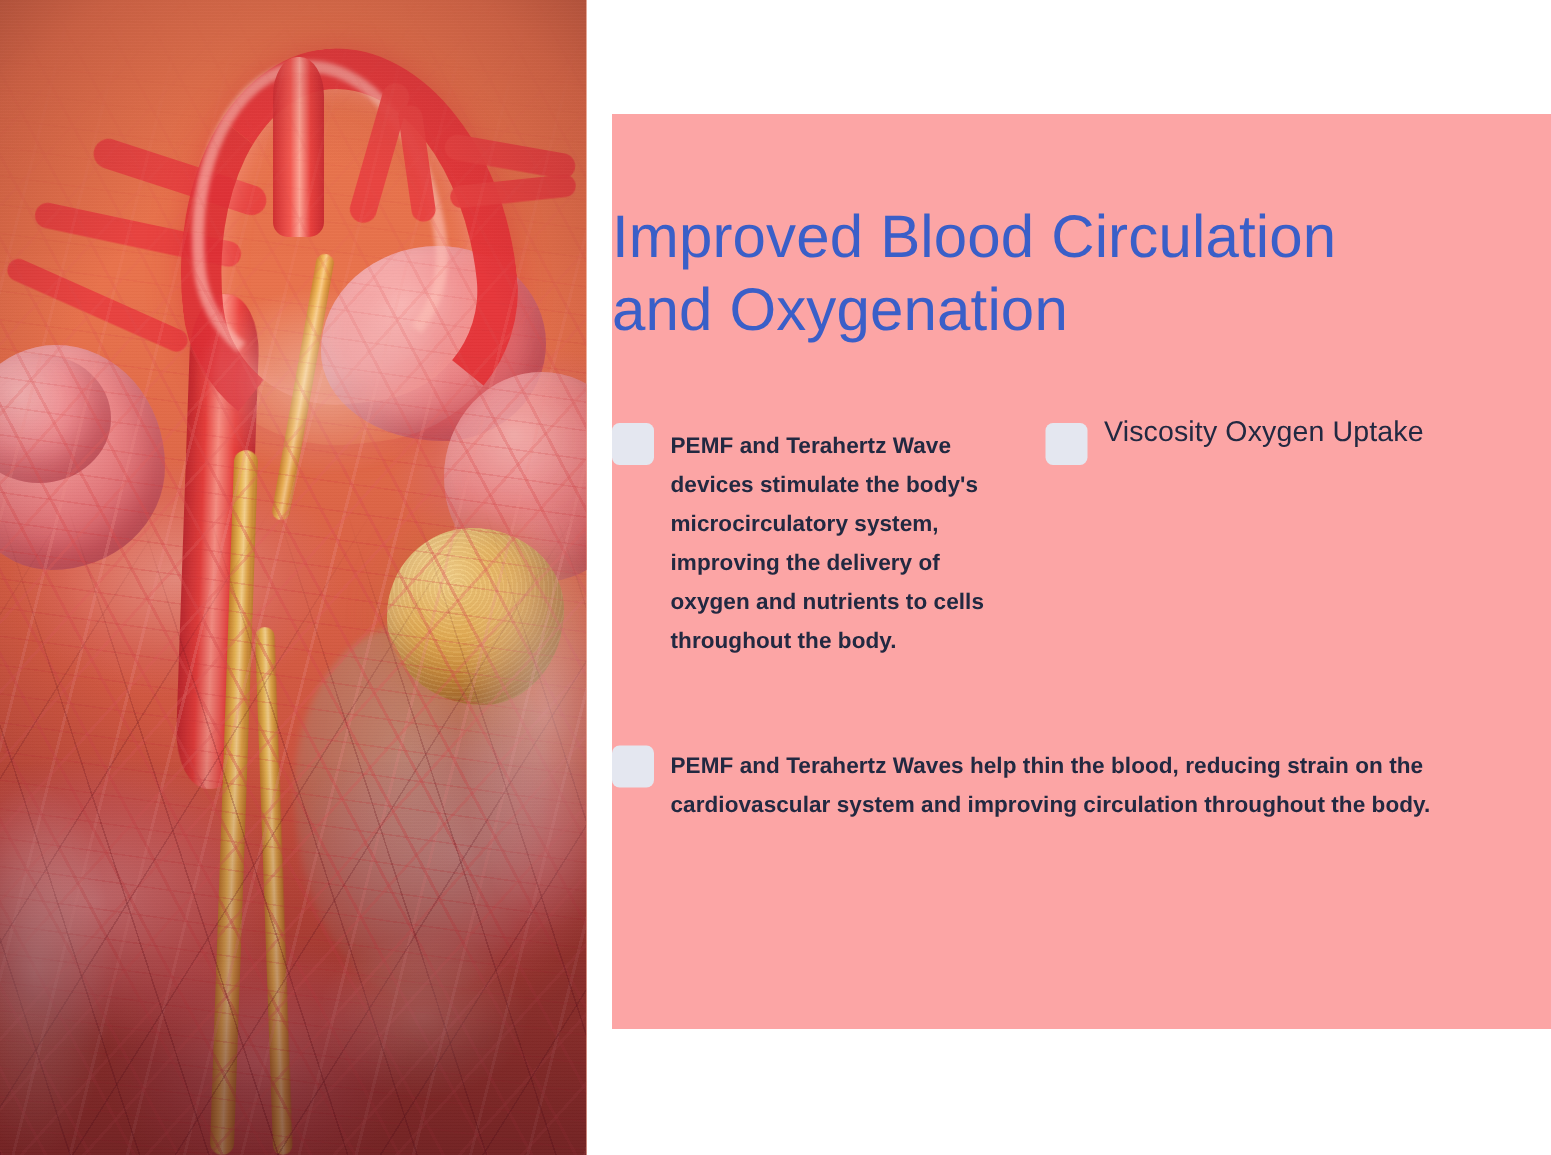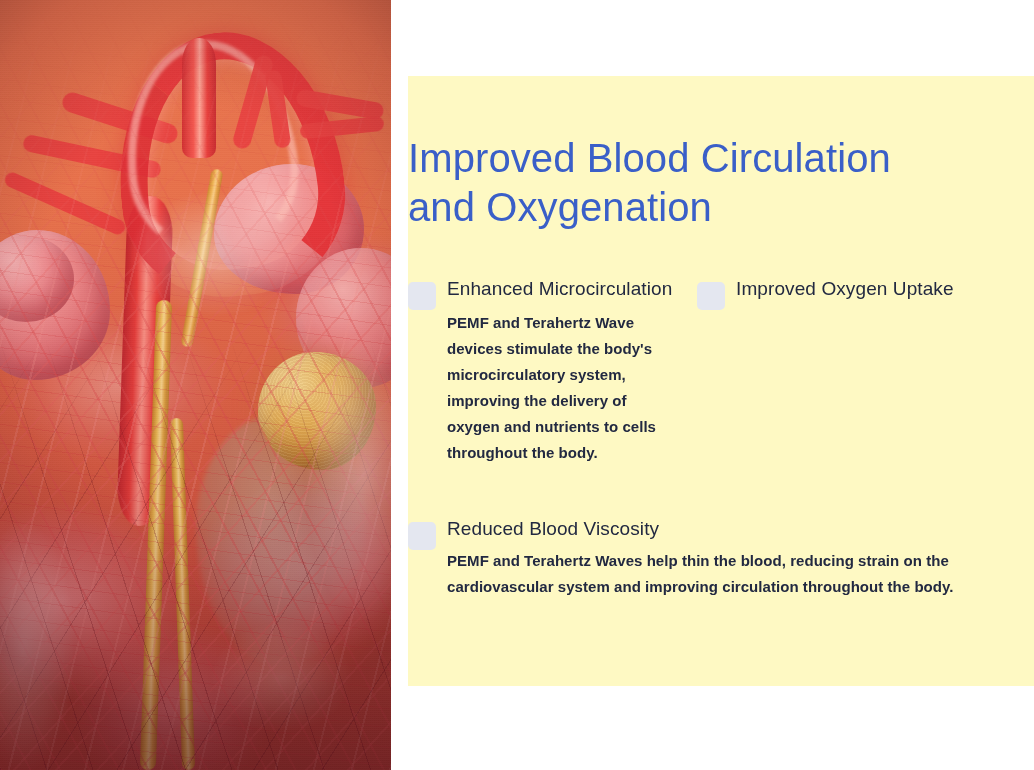--- a/index.html
+++ b/index.html
@@ -227,21 +227,21 @@
     opacity: 0.6;
   }
 
   
   .panel {
     position: absolute;
     left: 408px;
     top: 76px;
     width: 626px;
     height: 610px;
-    background: #fef9c3;
+    background: #fca5a5;
   }
 
   .title {
     position: absolute;
     left: 0px;
     top: 58px;
     width: 560px;
     font-size: 40px;
     line-height: 49px;
     font-weight: 400;
@@ -335,37 +335,35 @@
 
     <div class="title">Improved Blood Circulation and Oxygenation</div>
 
     <div class="features">
 
       <div class="row row-top">
 
         <div class="feature col">
           <div class="marker"></div>
           <div class="feature-body">
-            <div class="f-title">Enhanced Microcirculation</div>
             <div class="f-desc">PEMF and Terahertz Wave devices stimulate the body's microcirculatory system, improving the delivery of oxygen and nutrients to cells throughout the body.</div>
           </div>
         </div>
 
         <div class="feature col">
           <div class="marker"></div>
           <div class="feature-body">
-            <div class="f-title">Improved Oxygen Uptake</div>
+            <div class="f-title">Viscosity Oxygen Uptake</div>
           </div>
         </div>
 
       </div>
 
       <div class="feature wide">
         <div class="marker"></div>
         <div class="feature-body">
-          <div class="f-title">Reduced Blood Viscosity</div>
           <div class="f-desc">PEMF and Terahertz Waves help thin the blood, reducing strain on the cardiovascular system and improving circulation throughout the body.</div>
         </div>
       </div>
 
     </div>
   </div>
 </div>
 
 </body></html>

